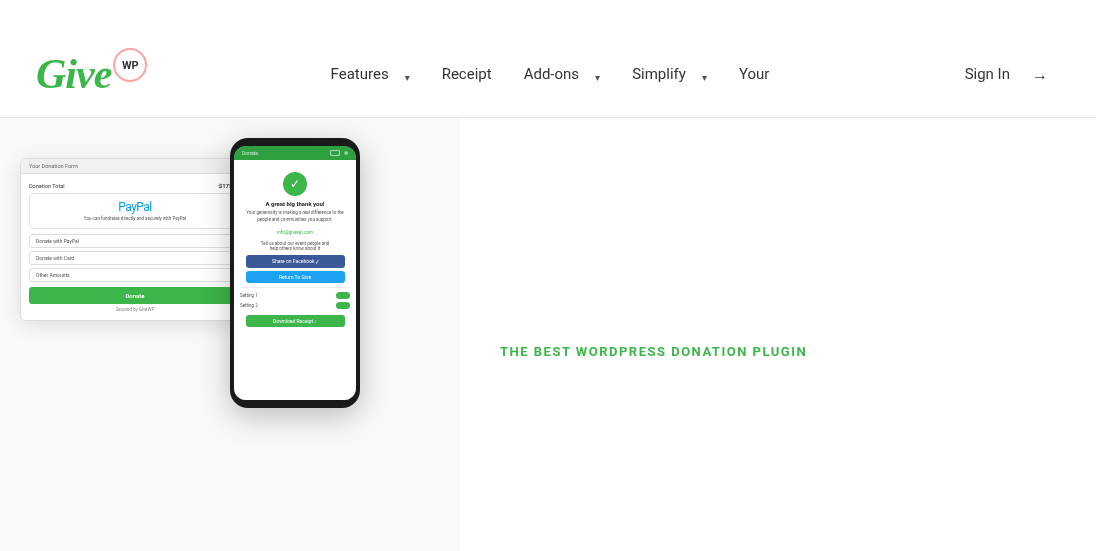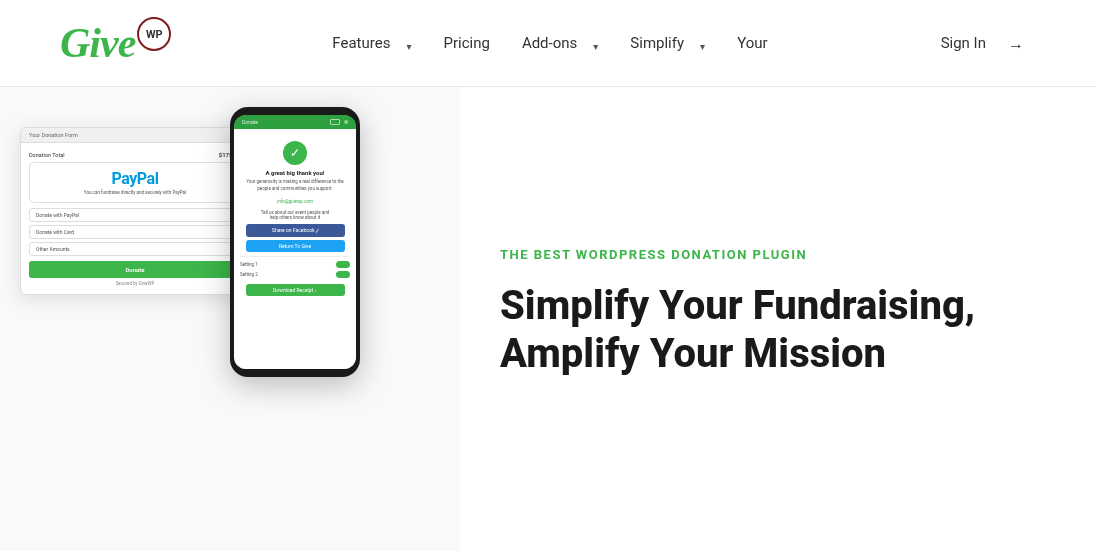--- a/index.html
+++ b/index.html
@@ -3,40 +3,41 @@
   <meta charset="utf-8">
   <style>
     * { margin: 0; padding: 0; box-sizing: border-box; }
     body { font-family: -apple-system, BlinkMacSystemFont, 'Segoe UI', Roboto, sans-serif; background: #fff; width: 1096px; height: 551px; overflow: hidden; }
 
     
     header {
       display: flex;
       align-items: center;
       justify-content: space-between;
-      padding: 0 60px;
+      padding: 0 36px;
       height: 87px;
       border-bottom: 1px solid #e8e8e8;
       background: #fff;
+      margin-top: 31px;
     }
     .logo-area {
       display: flex;
       align-items: center;
       gap: 6px;
     }
     .logo-give {
       font-size: 42px;
       font-weight: 800;
       color: #3cb54a;
       font-family: Georgia, serif;
       font-style: italic;
       letter-spacing: -1px;
     }
     .logo-wp-badge {
-      border: 2px solid #7f1d1d;
+      border: 2px solid #fca5a5;
       border-radius: 50%;
       width: 34px;
       height: 34px;
       display: flex;
       align-items: center;
       justify-content: center;
       font-size: 11px;
       font-weight: 700;
       color: #333;
       background: #fff;
@@ -130,22 +131,22 @@
     .dm-amount { font-size: 6px; color: #333; font-weight: 600; }
     .paypal-box {
       border: 1px solid #e0e0e0;
       border-radius: 4px;
       padding: 6px 8px;
       margin-bottom: 5px;
       text-align: center;
       background: #fff;
     }
     .paypal-logo {
-      font-size: 16px;
-      font-weight: 700;
+      font-size: 12px;
+      font-weight: 400;
       color: #003087;
       letter-spacing: -0.5px;
     }
     .paypal-logo span { color: #009cde; }
     .paypal-text {
       font-size: 4.5px;
       color: #555;
       margin-top: 2px;
       line-height: 1.4;
     }
@@ -355,21 +356,21 @@
     <div class="logo-give">Give</div>
     <div class="logo-wp-badge">WP</div>
   </div>
 
   <nav>
     <div class="nav-item">
       <span>Features</span>
       <span class="chevron">▾</span>
     </div>
     <div class="nav-item">
-      <span>Pricing</span>
+      <span>Receipt</span>
     </div>
     <div class="nav-item">
       <span>Add-ons</span>
       <span class="chevron">▾</span>
     </div>
     <div class="nav-item">
       <span>Simplify</span>
       <span class="chevron">▾</span>
     </div>
     <div class="nav-item">
@@ -453,19 +454,15 @@
             <span>Download Receipt</span> ↓
           </div>
         </div>
       </div>
     </div>
 
   </div>
 
   <div class="hero-right">
     <div class="hero-subtitle">THE BEST WORDPRESS DONATION PLUGIN</div>
-    <h1 class="hero-title">
-      <span>Simplify Your Fundraising,</span><br>
-      <span>Amplify Your Mission</span>
-    </h1>
   </div>
 
 </div>
 
 </body></html>

